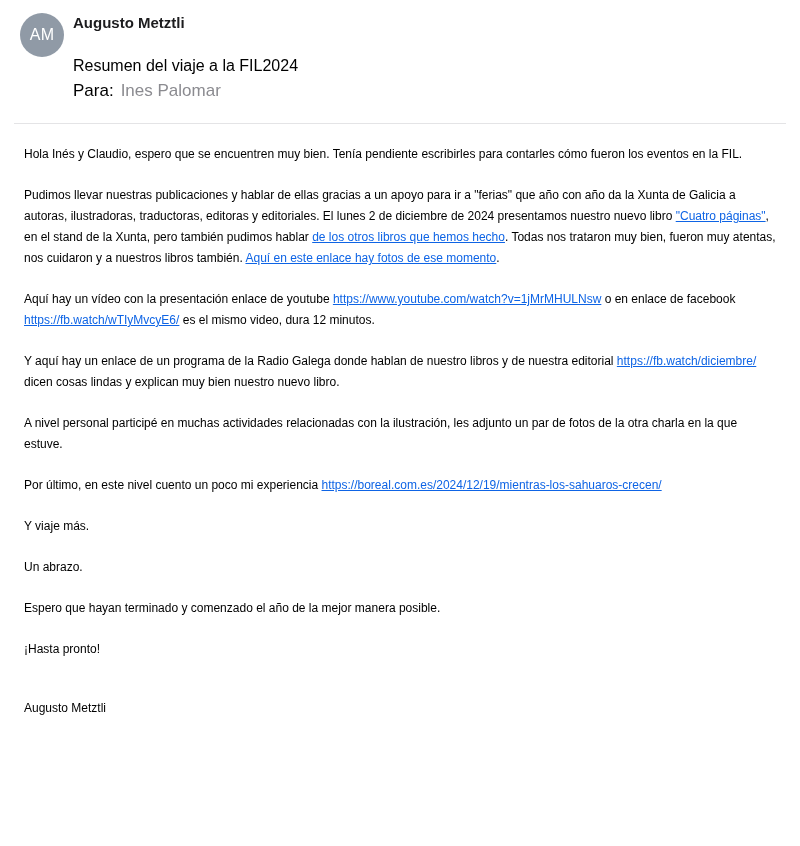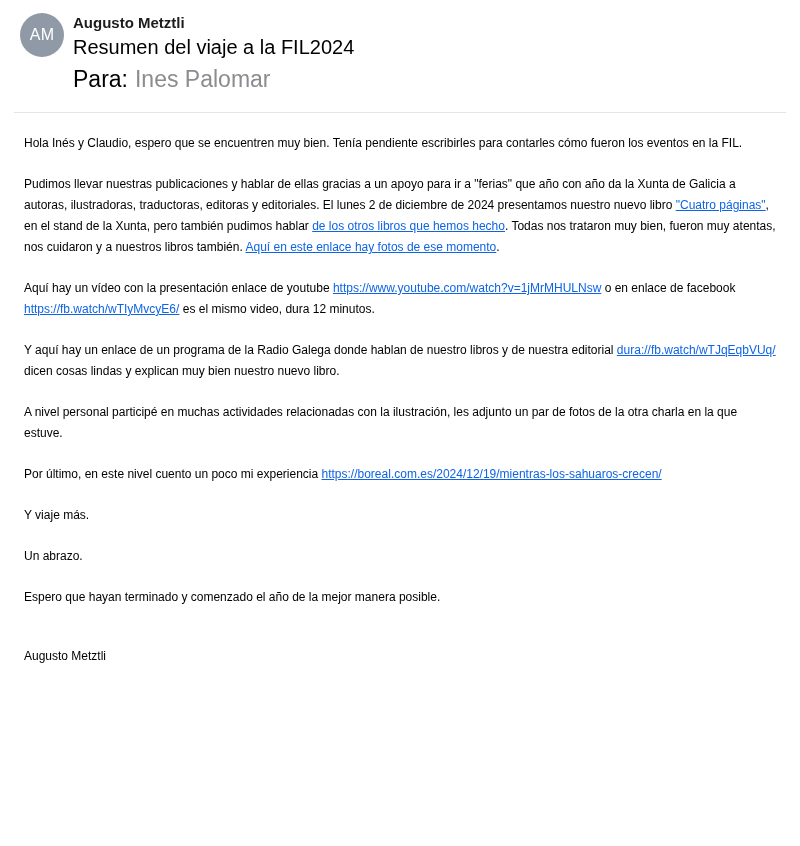--- a/index.html
+++ b/index.html
@@ -33,30 +33,30 @@
     user-select: none;
   }
   .header-text { padding-left: 9px; min-width: 0; }
   .sender-name {
     font-size: 15px;
     font-weight: 700;
     line-height: 19px;
     color: #1c1c1e;
   }
   .subject {
-    font-size: 20px;
+    font-size: 16px;
     font-weight: 400;
     line-height: 27px;
-    margin-top: 2px;
+    margin-top: 20px;
     color: #000000;
   }
   .to-line {
-    font-size: 23px;
+    font-size: 17px;
     line-height: 23px;
-    margin-top: 7px;
+    margin-top: 0;
     color: #000000;
   }
   .to-recipient {
     color: var(--recipient-gray, #8b8b90);
     margin-left: 7px;
   }
   .divider {
     border: 0;
     border-top: 1px solid var(--divider, #e4e4e6);
     margin: 21px 14px 0 14px;
@@ -94,21 +94,22 @@
       </div>
     </div>
   </header>
 
   <hr class="divider">
 
   <main class="email-body">
       <p class="para"><span>Hola Inés y Claudio, espero que se encuentren muy bien. Tenía pendiente escribirles para contarles cómo fueron los eventos en la FIL.</span></p>
       <p class="para"><span>Pudimos llevar nuestras publicaciones y hablar de ellas gracias a un apoyo para ir a "ferias" que año con año da la Xunta de Galicia a autoras, ilustradoras, traductoras, editoras y editoriales. El lunes 2 de diciembre de 2024 presentamos nuestro nuevo libro </span><a>"Cuatro páginas"</a><span>, en el stand de la Xunta, pero también pudimos hablar </span><a>de los otros libros que hemos hecho</a><span>. Todas nos trataron muy bien, fueron muy atentas, nos cuidaron y a nuestros libros también. </span><a>Aquí en este enlace hay fotos de ese momento</a><span>.</span></p>
       <p class="para"><span>Aquí hay un vídeo con la presentación enlace de youtube </span><a>https://www.youtube.com/watch?v=1jMrMHULNsw</a><span> o en enlace de facebook </span><a>https://fb.watch/wTIyMvcyE6/</a><span> es el mismo video, dura 12 minutos.</span></p>
-      <p class="para"><span>Y aquí hay un enlace de un programa de la Radio Galega donde hablan de nuestro libros y de nuestra editorial </span><a>dura://fb.watch/wTJqEqbVUq/</a><span> dicen cosas lindas y explican muy bien nuestro nuevo libro.</span></p>
+      <p class="para"><span>Y aquí hay un enlace de un programa de la Radio Galega donde hablan de nuestro libros y de nuestra editorial </span><a>https://fb.watch/diciembre/</a><span> dicen cosas lindas y explican muy bien nuestro nuevo libro.</span></p>
       <p class="para"><span>A nivel personal participé en muchas actividades relacionadas con la ilustración, les adjunto un par de fotos de la otra charla en la que estuve.</span></p>
       <p class="para"><span>Por último, en este nivel cuento un poco mi experiencia </span><a>https://boreal.com.es/2024/12/19/mientras-los-sahuaros-crecen/</a></p>
       <p class="para"><span>Y viaje más.</span></p>
       <p class="para"><span>Un abrazo.</span></p>
       <p class="para"><span>Espero que hayan terminado y comenzado el año de la mejor manera posible.</span></p>
+      <p class="para"><span>¡Hasta pronto!</span></p>
       <p class="para signature"><span>Augusto Metztli</span></p>
     </main>
 </div>
 
 </body></html>

